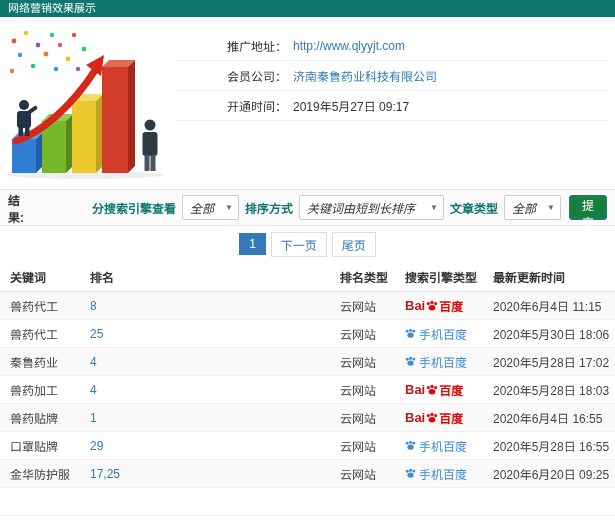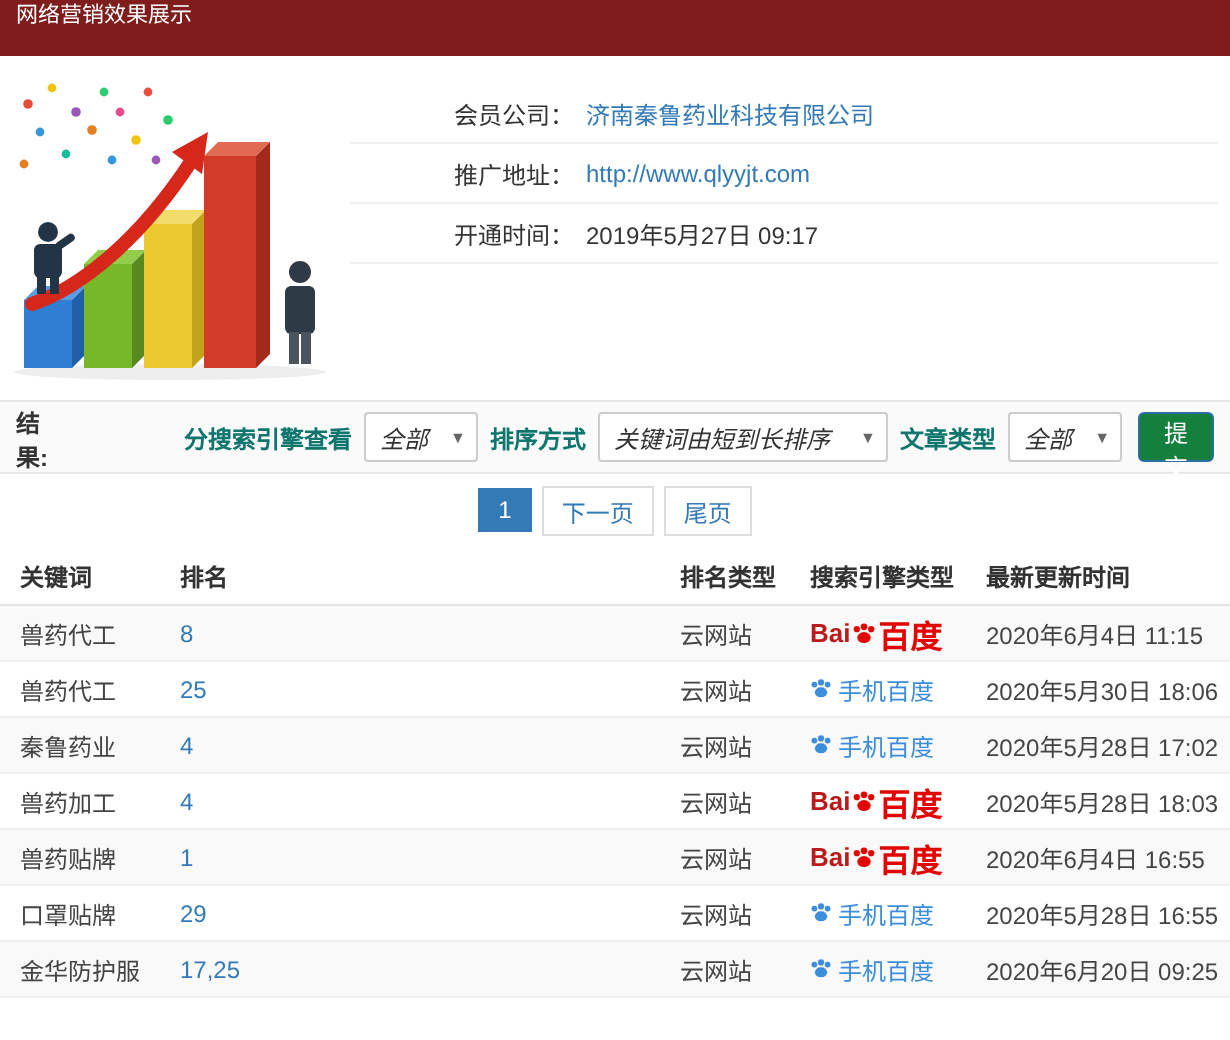--- a/index.html
+++ b/index.html
@@ -1,21 +1,21 @@
 <!DOCTYPE html>
 <html lang="zh-CN"><head>
 <meta charset="utf-8">
 <style>
   html,body{margin:0;padding:0;background:#fff;}
   .page{
     width:615px;height:520px;position:relative;overflow:hidden;background:#fff;
     font-family:"Liberation Sans","DejaVu Sans",sans-serif;font-size:12px;color:#333;
   }
   
-  .title-bar{height:28px;background:#7f1d1d;color:#fff;font-size:11px;line-height:17px;padding-left:8px;}
+  .title-bar{height:17px;background:#0f766e;color:#fff;font-size:11px;line-height:17px;padding-left:8px;}
   
   .info-section{display:flex;height:172px;background:#fff;}
   .chart-art{flex:0 0 175px;display:flex;align-items:center;justify-content:center;}
   .info-fields{flex:1;padding-top:14px;padding-right:6px;}
   .info-row{display:flex;align-items:center;height:29px;border-bottom:1px solid #f0f0f0;}
   .info-label{width:112px;text-align:right;color:#333;flex:0 0 112px;}
   .info-value{margin-left:6px;color:#333;}
   .info-value.link{color:#337ab7;cursor:pointer;}
   .info-value.highlight{color:#e4393c;}
   
@@ -38,21 +38,21 @@
   
   table.kw-table{width:100%;border-collapse:collapse;table-layout:fixed;}
   .kw-table th{text-align:left;font-weight:bold;color:#333;padding:6px 10px;font-size:12px;
     border-bottom:1px solid #e3e3e3;white-space:nowrap;overflow:hidden;}
   .kw-table td{padding:0 10px;height:27px;border-bottom:1px solid #efefef;font-size:12px;color:#444;
     white-space:nowrap;overflow:hidden;}
   .kw-table tbody tr:nth-child(odd){background:#f9f9f9;}
   .rank-link{color:#337ab7;text-decoration:none;cursor:pointer;}
   .logo-baidu{display:inline-flex;align-items:center;gap:1px;}
   .logo-baidu .bai{color:#b91c1c;font-weight:bold;font-size:13px;}
-  .logo-baidu .cn{color:#e10601;font-weight:bold;font-size:16px;}
+  .logo-baidu .cn{color:#e10601;font-weight:bold;font-size:12px;}
   .logo-shouji{display:inline-flex;align-items:center;gap:3px;color:#3c8ddc;font-size:12px;}
   .paw.red{fill:#e10601;}
   .paw.blue{fill:#3c8ddc;}
 </style>
 </head>
 <body>
 
 <div class="page">
 
   <div class="title-bar">
@@ -117,27 +117,27 @@
         <g fill="#2e3a46">
           <circle cx="150" cy="104" r="5.5"></circle>
           <rect x="142.5" y="111" width="15" height="24" rx="3"></rect>
           <rect x="144.5" y="134" width="5" height="16" fill="#4a5560"></rect>
           <rect x="150.5" y="134" width="5" height="16" fill="#4a5560"></rect>
         </g>
       </svg>
     </div>
     <div class="info-fields">
   <div class="info-row">
+    <span class="info-label">推广地址：</span>
+    <span class="info-value link">http://www.qlyyjt.com</span>
+  </div>
+
+  <div class="info-row">
     <span class="info-label">会员公司：</span>
     <span class="info-value link">济南秦鲁药业科技有限公司</span>
-  </div>
-
-  <div class="info-row">
-    <span class="info-label">推广地址：</span>
-    <span class="info-value link">http://www.qlyyjt.com</span>
   </div>
 
   <div class="info-row">
     <span class="info-label">开通时间：</span>
     <span class="info-value plain">2019年5月27日 09:17</span>
   </div>
 
 </div>
   </div>
 

